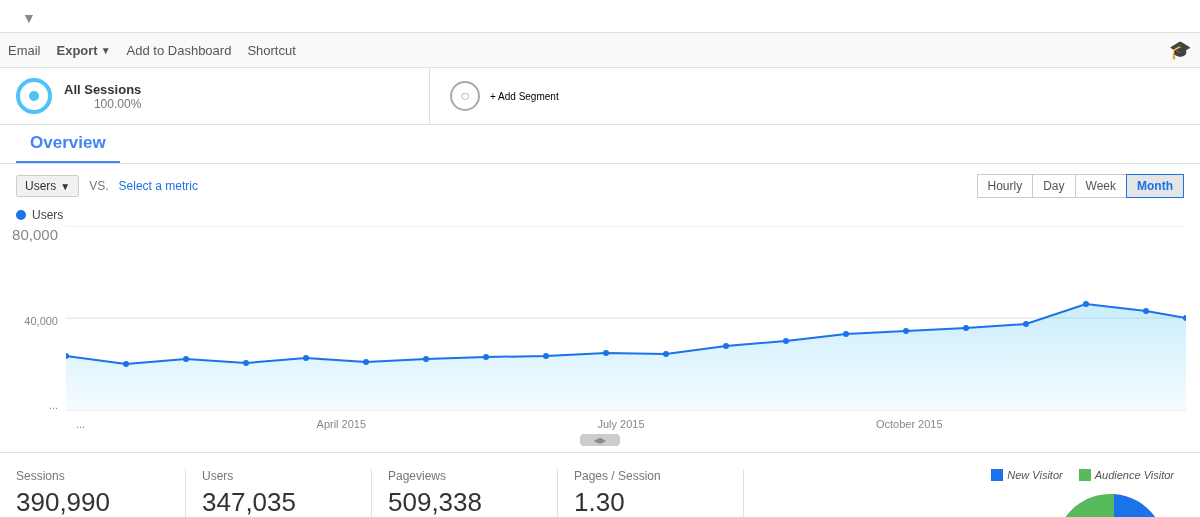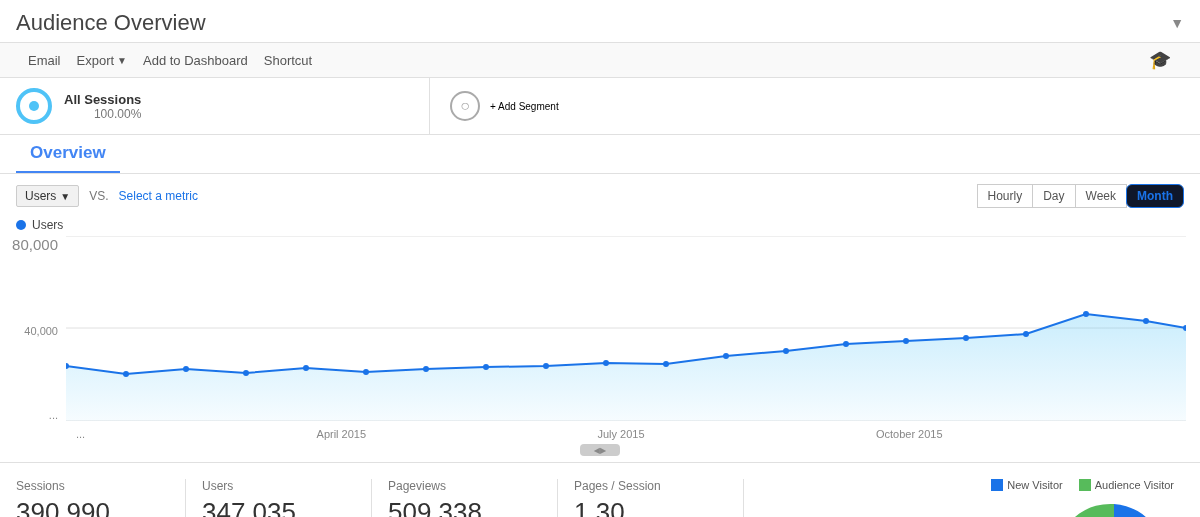--- a/index.html
+++ b/index.html
@@ -27,31 +27,31 @@
     }
     .date-range .arrow {
       margin-left: 6px;
       color: #888;
     }
 
     
     .toolbar {
       display: flex;
       align-items: center;
-      padding: 6px 28px;
+      padding: 6px 8px;
       border-bottom: 1px solid #e0e0e0;
       background: #f9f9f9;
     }
     .toolbar-item {
       margin-right: 16px;
       font-size: 13px;
       color: #555;
       cursor: pointer;
     }
-    .toolbar-item.export { display: flex; align-items: center; }
+    .toolbar-item.export { display: flex; align-items: center; font-weight: bold; }
     .toolbar-item.export .caret { margin-left: 3px; font-size: 10px; }
     .toolbar-right {
       margin-left: auto;
     }
     .cap-icon {
       font-size: 18px;
       color: #888;
       cursor: pointer;
     }
 
@@ -165,27 +165,26 @@
     .time-btn {
       padding: 4px 10px;
       font-size: 12px;
       border: 1px solid #ccc;
       background: #fff;
       cursor: pointer;
       color: #555;
       margin-left: -1px;
     }
     .time-btn.active {
-      background: #0f172a;
+      background: #e5e5e5;
       color: #1a73e8;
       border-color: #1a73e8;
       font-weight: bold;
       z-index: 1;
       position: relative;
-      border-radius: 6px;
     }
 
     
     .chart-legend {
       display: flex;
       align-items: center;
       margin-bottom: 4px;
     }
     .legend-dot {
       width: 10px;
@@ -258,34 +257,34 @@
     .pie-legend {
       display: flex;
       gap: 16px;
       margin-bottom: 8px;
     }
     .pie-legend-item {
       display: flex;
       align-items: center;
       font-size: 11px;
       color: #555;
+      font-style: italic;
     }
     .pie-legend-color {
       width: 12px;
       height: 12px;
       margin-right: 4px;
     }
     .pie-legend-color.new { background: #1a73e8; }
     .pie-legend-color.returning { background: #57bb5b; }
   </style>
 </head>
 <body>
 
 <div class="page-header">
-  <h1 class="page-title">Audience Overview</h1>
   <div class="date-range">
     <span class="arrow">▼</span>
   </div>
 </div>
 
 <div class="toolbar">
   <span class="toolbar-item">Email</span>
   <span class="toolbar-item export">
     <span>Export</span>
     <span class="caret">▼</span>

